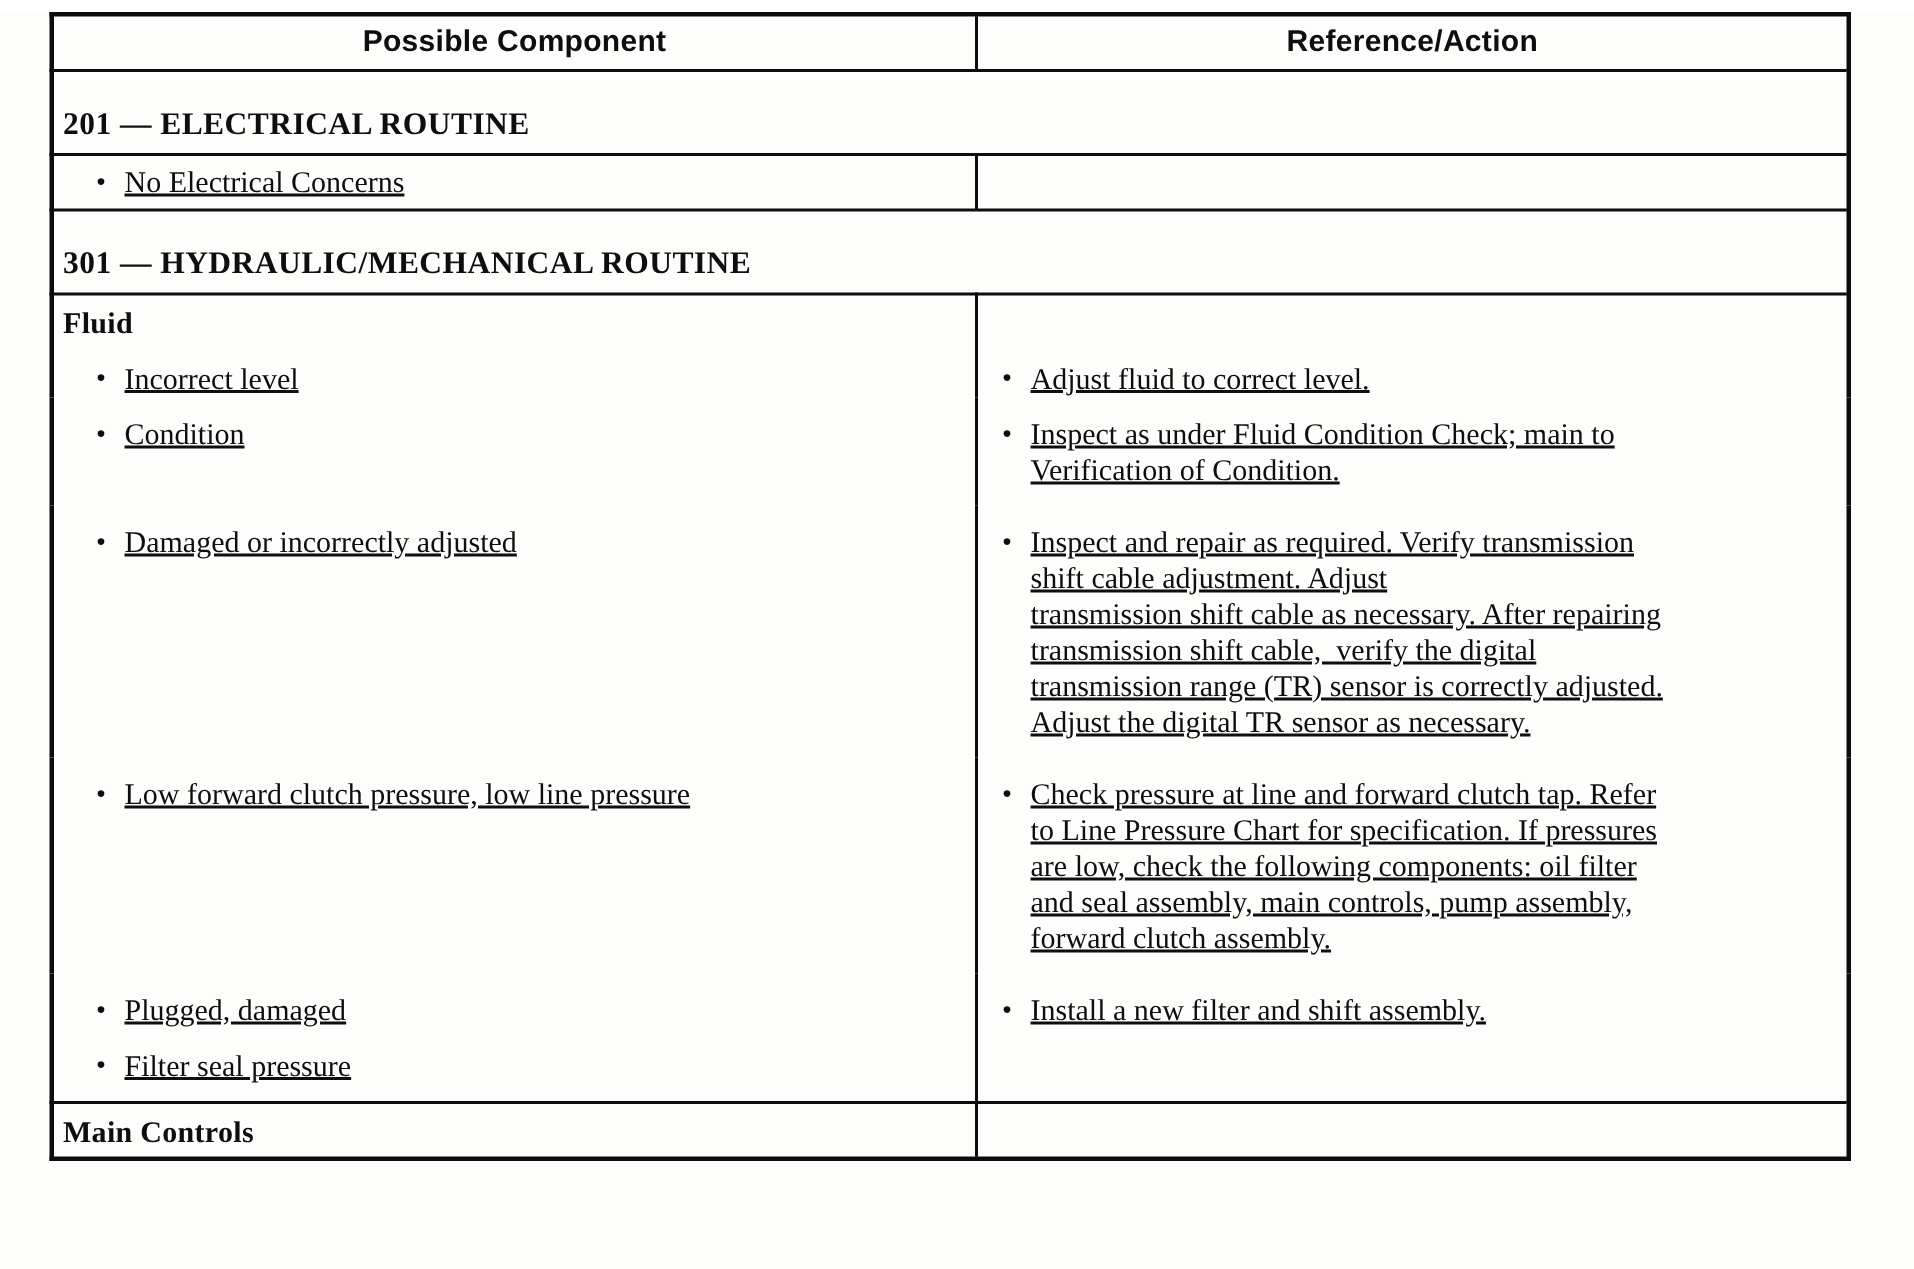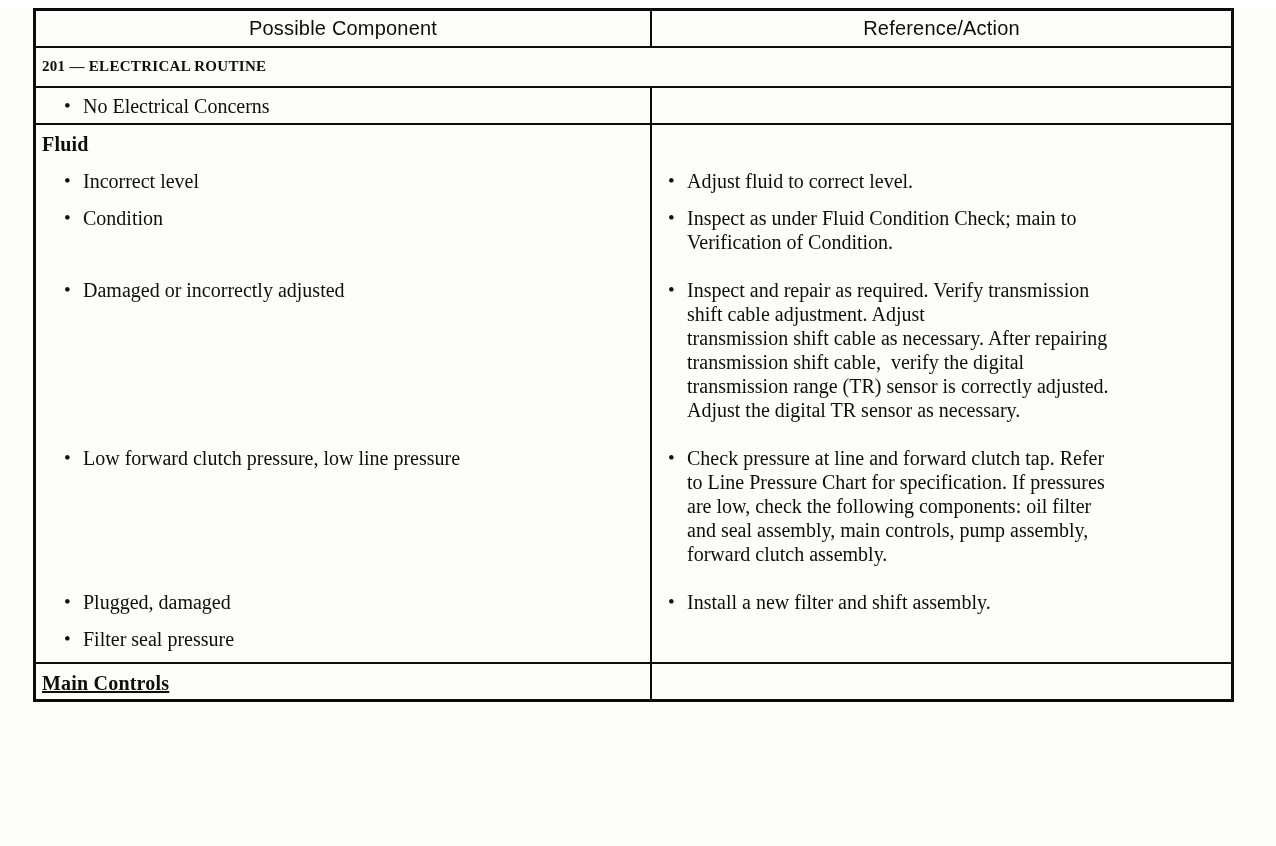--- a/index.html
+++ b/index.html
@@ -37,59 +37,60 @@
   tr.split th:first-child {
     border-right: 2px solid #0c0c0c;
   }
   
   tr.sec td, tr.sec th {
     border-top: 2px solid #0c0c0c;
   }
   th.hdr-cell {
     font-family: "Liberation Sans", sans-serif;
     font-size: 20px;
-    font-weight: normal;
+    font-weight: bold;
     text-align: center;
     line-height: 24px;
     padding: 5px 0 6px 0;
     letter-spacing: 0.2px;
   }
   tr.banner td {
     font-weight: bold;
-    font-size: 15px;
+    font-size: 21px;
     line-height: 25px;
-    padding: 6px 8px 7px 6px;
+    padding: 22px 8px 7px 6px;
     letter-spacing: 0.3px;
   }
   tr.title-row td.left-cell {
     font-weight: bold;
     line-height: 24px;
     padding: 7px 6px 0 6px;
     letter-spacing: 0.2px;
   }
   tr.title-row td.right-cell { padding: 7px 0 0 0; }
   tr.pair td { padding: 13px 8px 0 0; }
   tr.pair.last td { padding-bottom: 11px; }
   tr.solo td { padding: 6px 8px 5px 0; }
-  tr.title-row.last td { padding-bottom: 4px; text-decoration: underline; }
+  tr.title-row.last td { padding-bottom: 4px; }
   .bullet-row {
     display: flex;
     align-items: flex-start;
     line-height: 24px;
   }
   td.left-cell .bullet-row { padding-left: 28px; }
   td.right-cell .bullet-row { padding-left: 16px; }
   .dot {
     flex: none;
     width: 19px;
     font-size: 19px;
   }
   .btxt {
     flex: 1;
     white-space: pre-wrap;
+    text-decoration: underline;
   }
 </style>
 </head>
 <body>
 
 <div class="page">
   <table class="doc-table">
     <colgroup>
         <col class="c1">
         <col class="c2">
@@ -108,20 +109,23 @@
     <tr class="split sec solo">
       <td class="left-cell">
         <div class="bullet-row">
           <span class="dot">•</span>
           <span class="btxt">No Electrical Concerns</span>
         </div>
       </td>
       <td class="right-cell"></td>
     </tr>
 
+    <tr class="banner sec">
+      <td colspan="2">301 — HYDRAULIC/MECHANICAL ROUTINE</td>
+    </tr>
 
     <tr class="split sec title-row">
       <td class="left-cell">Fluid</td>
       <td class="right-cell"></td>
     </tr>
     <tr class="split pair">
       <td class="left-cell">
         <div class="bullet-row">
           <span class="dot">•</span>
           <span class="btxt">Incorrect level</span>

